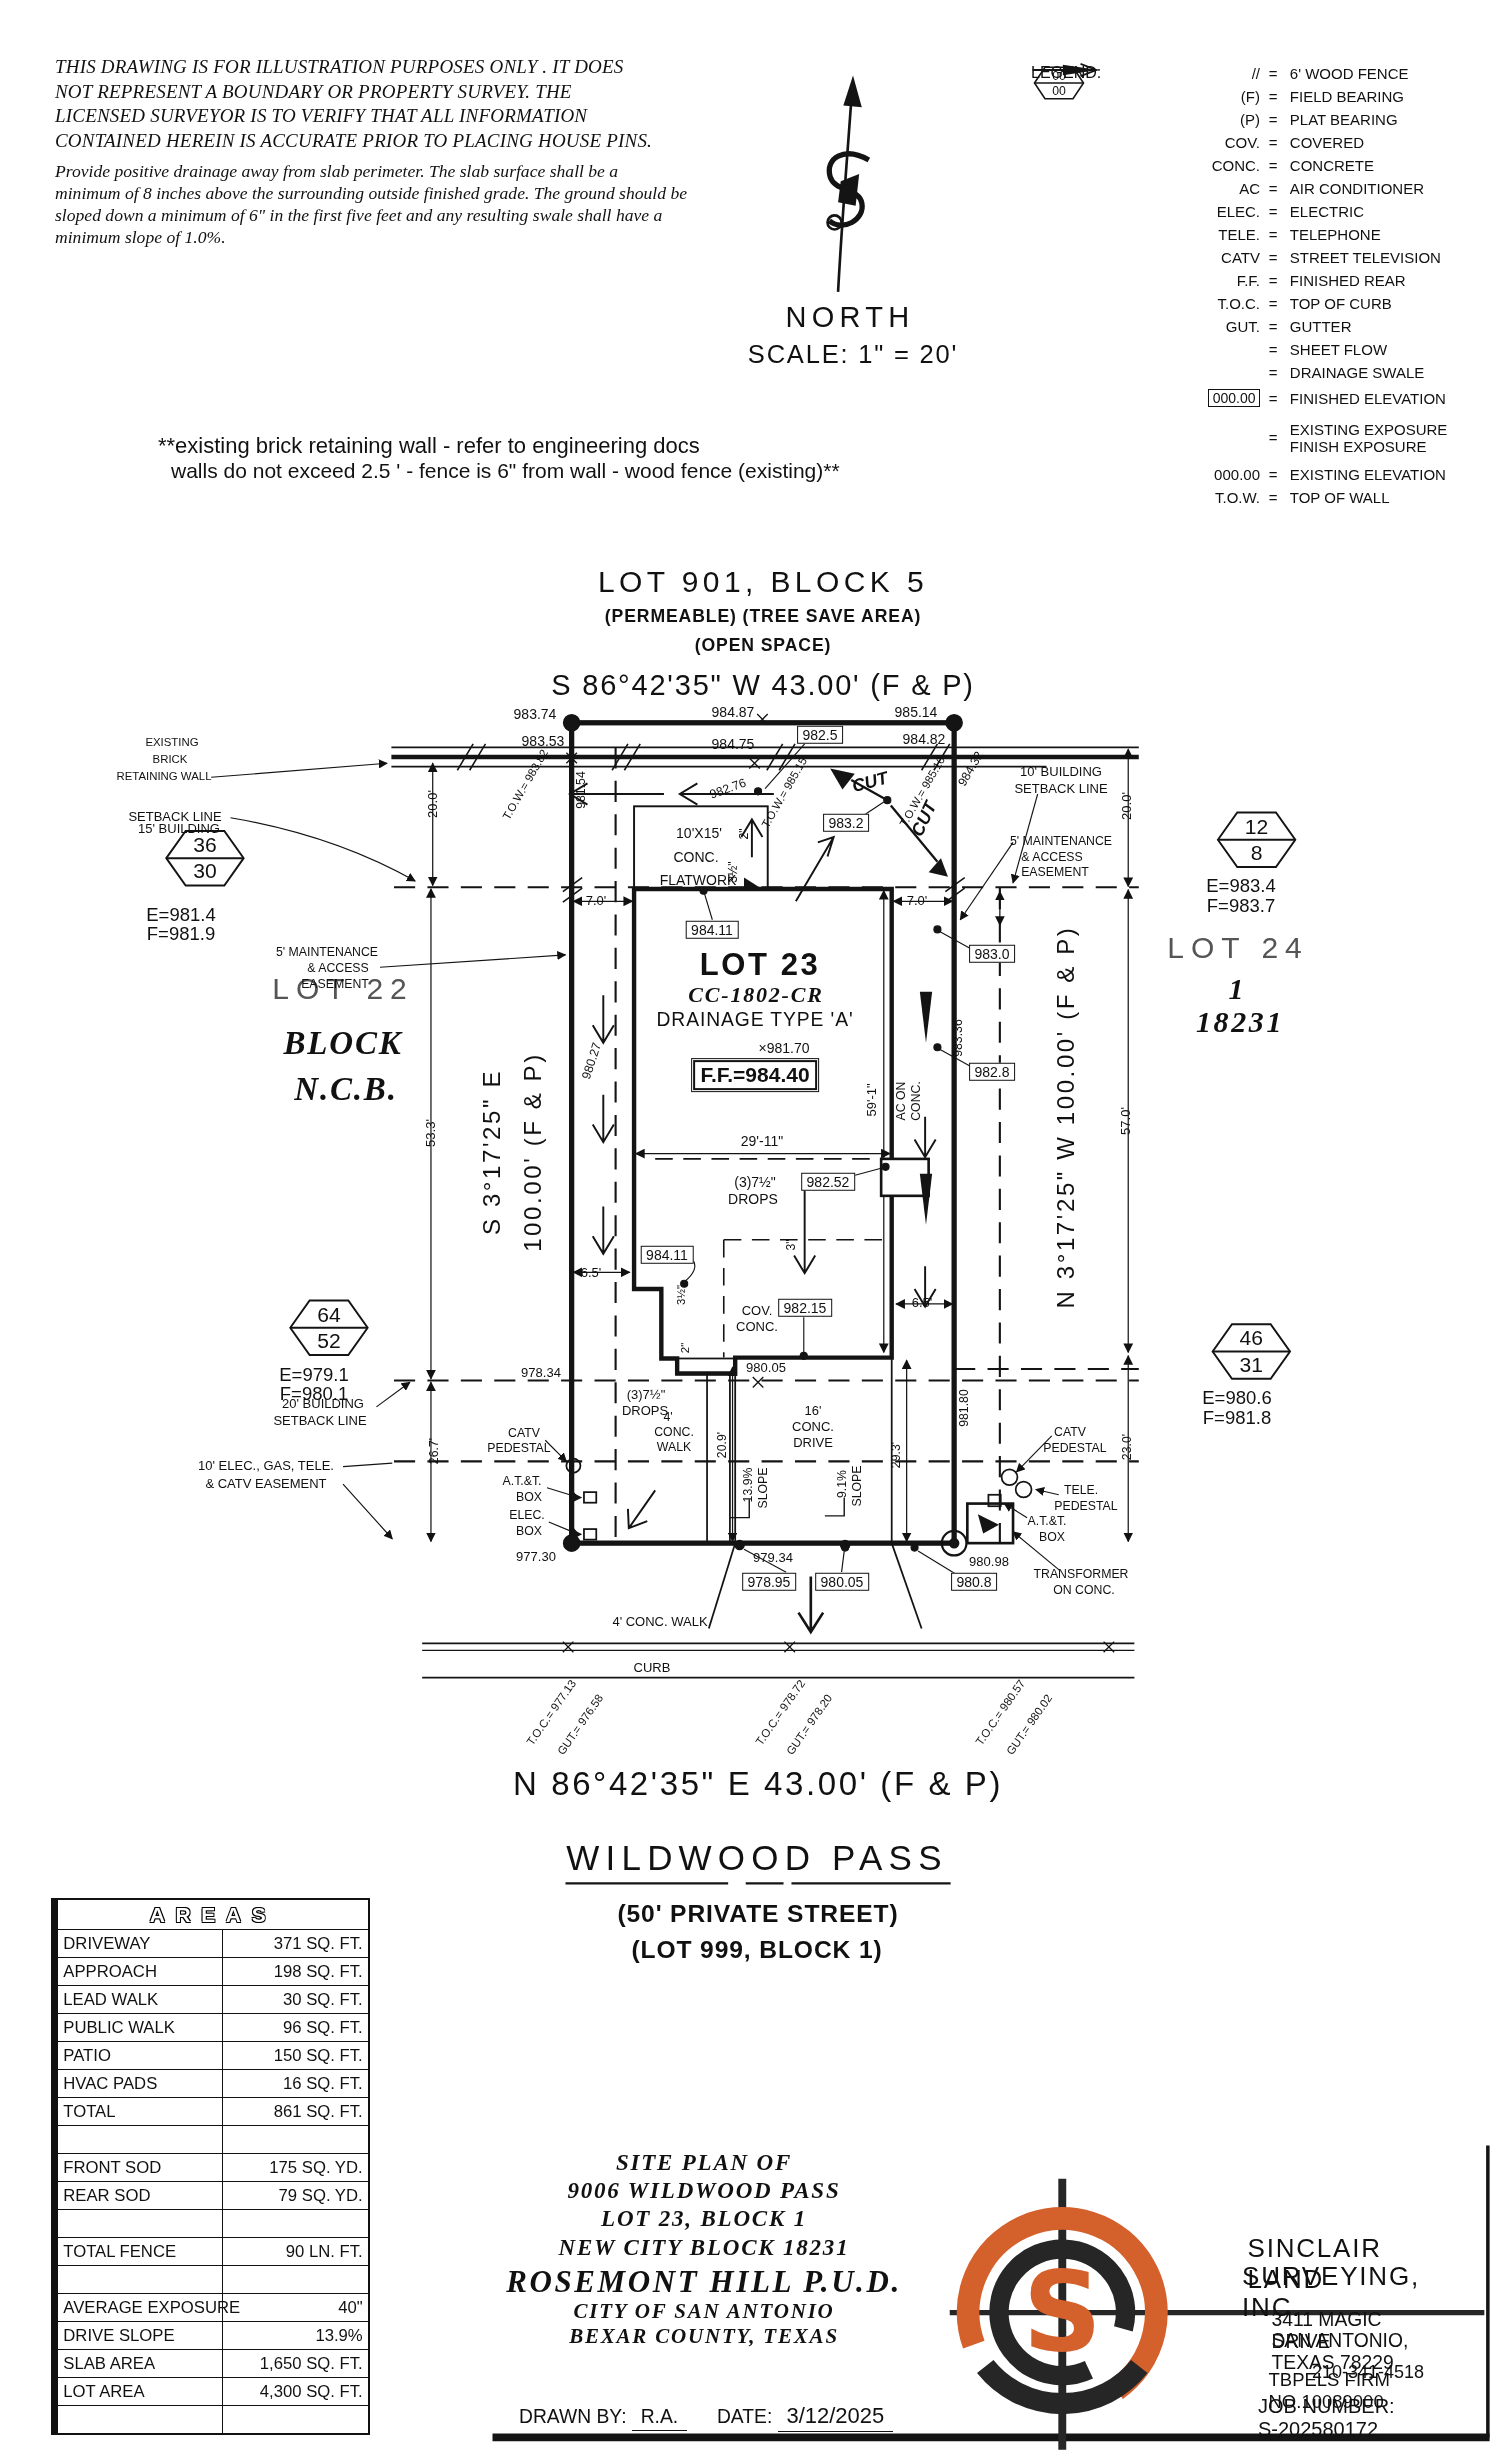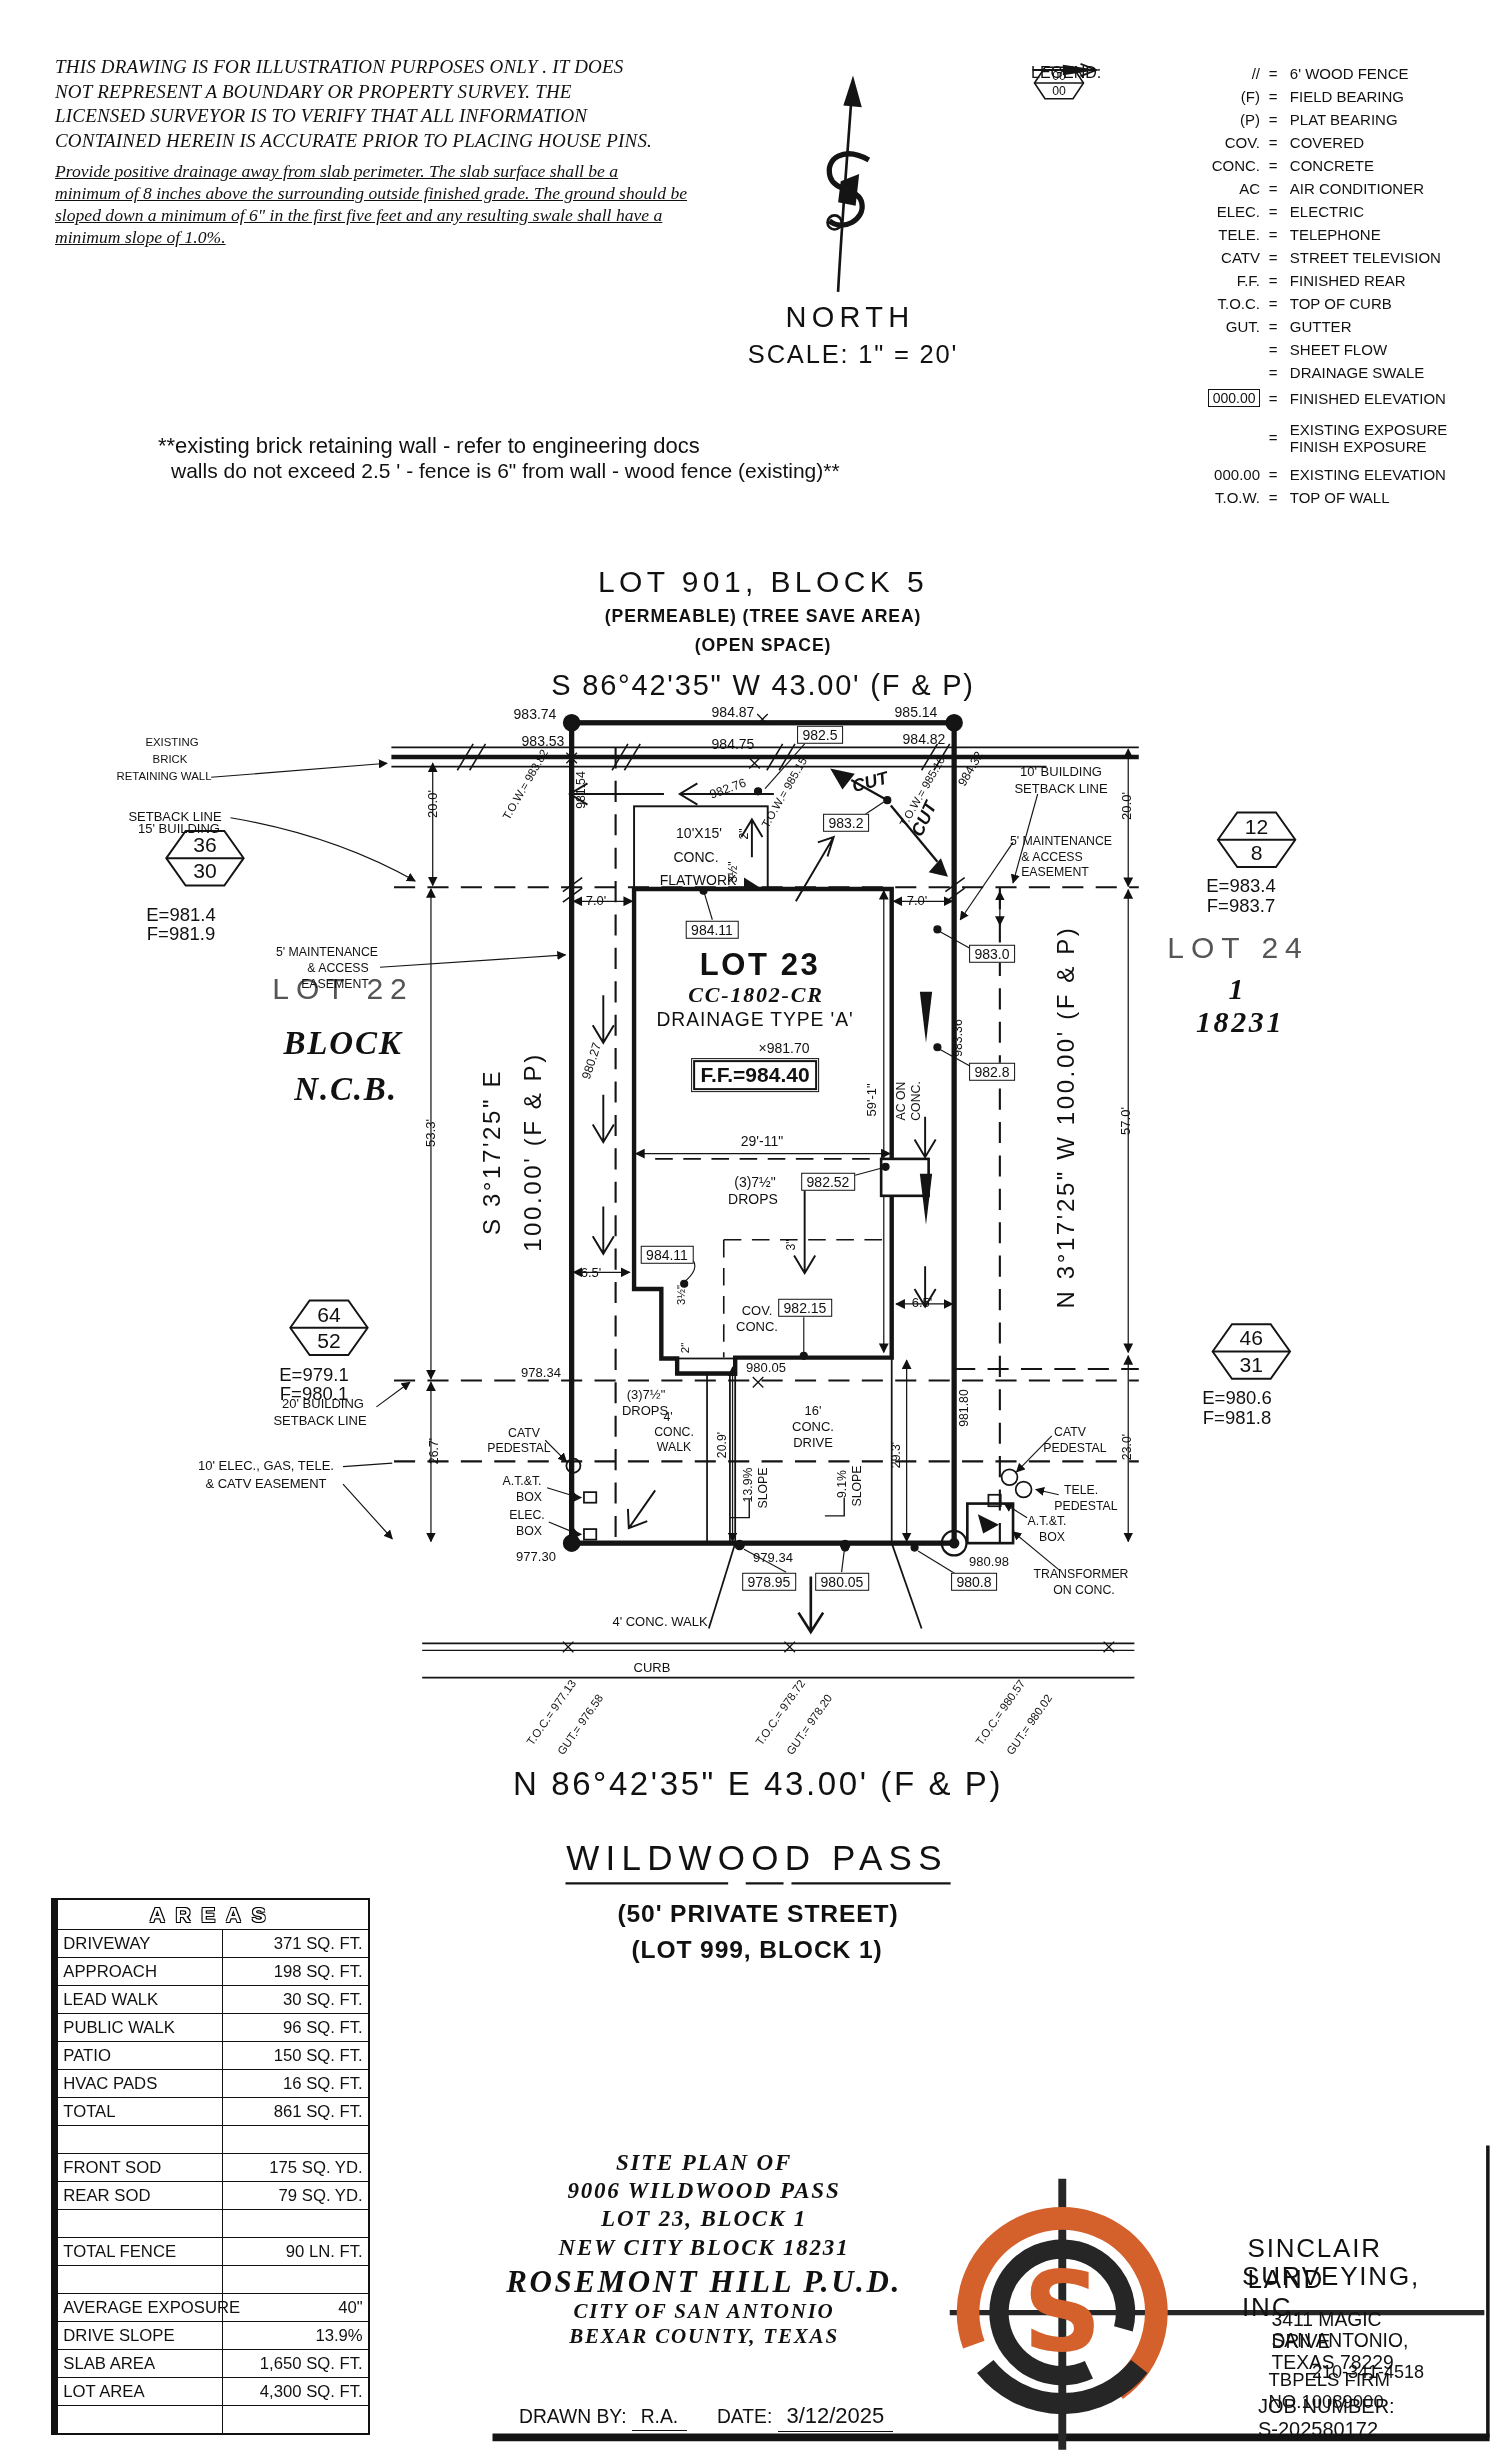--- a/index.html
+++ b/index.html
@@ -264,21 +264,21 @@
     </g>
   </g>
 </svg>
 
 <div class="abs serifit disc1" style="left:55px;top:55px;">
   <div>THIS DRAWING IS FOR ILLUSTRATION PURPOSES ONLY . IT DOES</div>
   <div>NOT REPRESENT A BOUNDARY OR PROPERTY SURVEY. THE</div>
   <div>LICENSED SURVEYOR IS TO VERIFY THAT ALL INFORMATION</div>
   <div>CONTAINED HEREIN IS ACCURATE PRIOR TO PLACING HOUSE PINS.</div>
 </div>
-<div class="abs serifit disc2" style="left:55px;top:160px;text-decoration:underline;">
+<div class="abs serifit disc2" style="left:55px;top:160px;">
   <div>Provide positive drainage away from slab perimeter. The slab surface shall be a</div>
   <div>minimum of 8 inches above the surrounding outside finished grade. The ground should be</div>
   <div>sloped down a minimum of 6" in the first five feet and any resulting swale shall have a</div>
   <div>minimum slope of 1.0%.</div>
 </div>
 
 <div class="abs ctr" style="left:850px;top:317px;font-size:29px;letter-spacing:5.3px;">NORTH</div>
 <div class="abs ctr" style="left:853px;top:354px;font-size:25.5px;letter-spacing:1.8px;">SCALE:  1" =  20'</div>
 
 <div id="legend">

